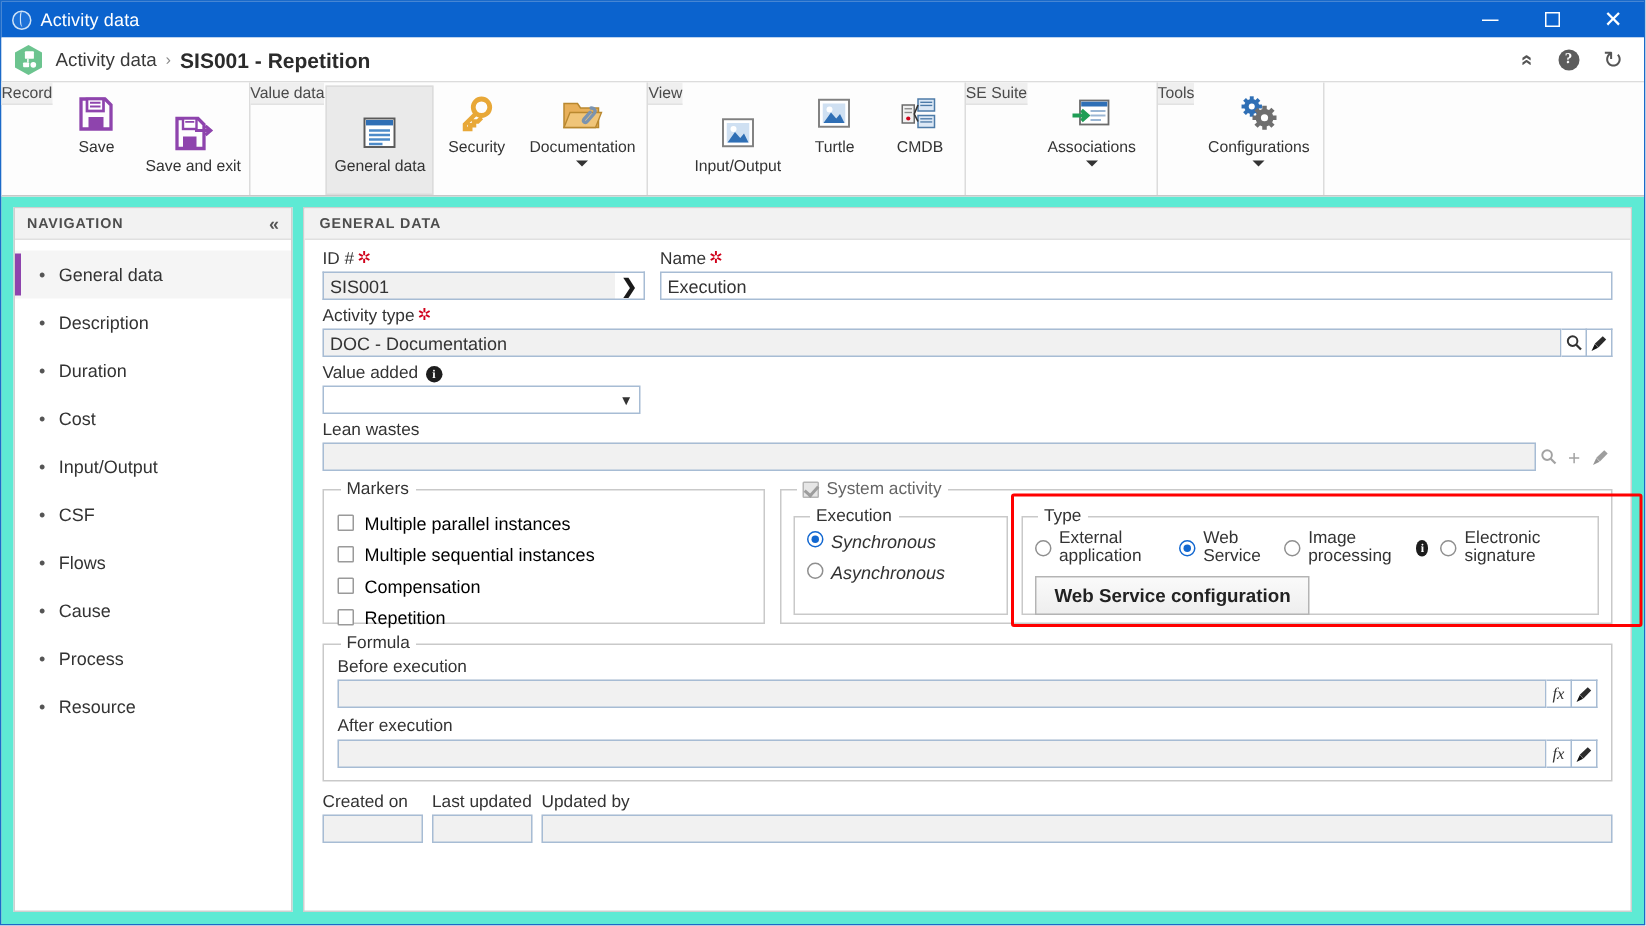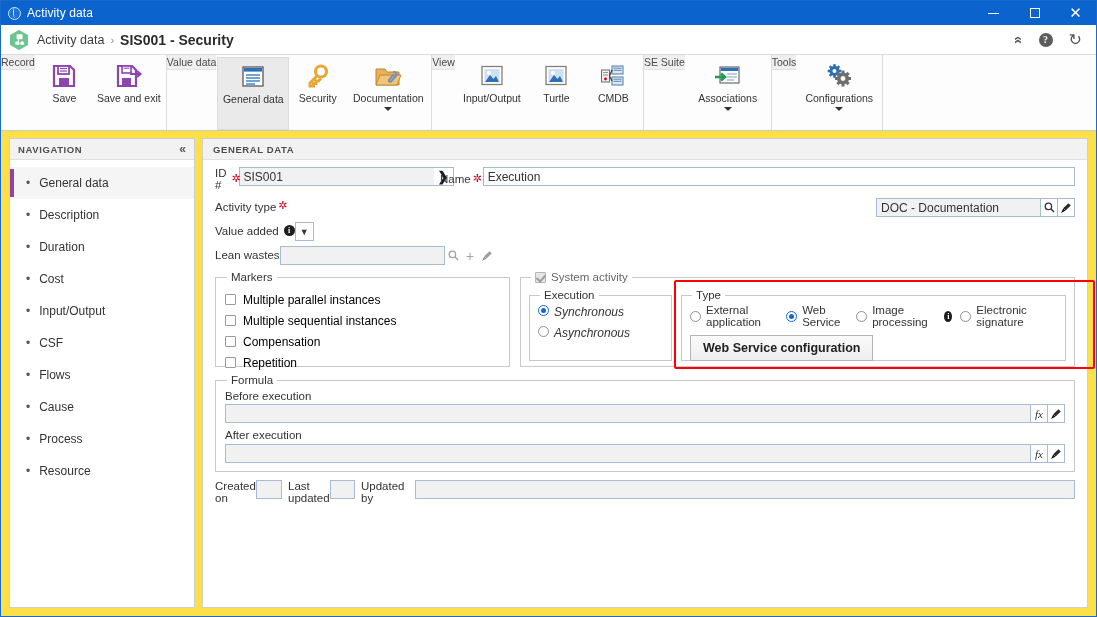--- a/index.html
+++ b/index.html
@@ -93,27 +93,27 @@
     padding-top: 5px; cursor: default;
   }
   .rbtn.active { background: #eaeaea; border: 1px solid #dcdcdc; }
   .rbtn .ic { height: 28px; display: flex; align-items: center; justify-content: center;}
   .rbtn .lb { font-size: 10.5px; color: #333; margin-top: 3px; text-align: center; line-height: 11px;}
   .rbtn .caret {
     width: 0; height: 0; border-left: 4px solid transparent;
     border-right: 4px solid transparent; border-top: 4px solid #333;
     margin-top: 3px;
   }
-  .rbtn.wide { width: 72px; }
+  .rbtn.wide { width: 72px; justify-content: center; }
   .rbtn.xwide { width: 84px; }
 
   
   .body {
     flex: 1; display: flex; padding: 7px 8px 8px 8px; gap: 7px;
-    background: #fde047; min-height: 0;
+    background: #5eead4; min-height: 0;
   }
   .nav {
     width: 186px; background: #fff; border: 1px solid #cfcfcf;
     display: flex; flex-direction: column;
   }
   .nav-head {
     height: 21px; background: #f2f2f2; border-bottom: 1px solid #e0e0e0;
     display: flex; align-items: center; padding: 0 8px;
   }
   .nav-head .t { font-size: 9.5px; font-weight: bold; letter-spacing: .6px; color: #4d4d4d;}
@@ -156,21 +156,21 @@
     align-items:center; justify-content:center; margin-left:5px;
     font-family:"Liberation Serif", serif;
   }
   .inp {
     height: 19px; border: 1px solid #a7bcd4; background: #fff;
     font-size: 12px; color: #333; padding: 0 4px; line-height: 17px;
     font-family: "Liberation Sans", sans-serif;
   }
   .inp.ro { background: #f1f1f1; }
   .row { display: flex; }
-  .fld { display: flex; }
+  .fld { display: flex; flex-direction: column; }
 
   .btn-arrow {
     width: 20px; height: 19px; border: 1px solid #a7bcd4; border-left: none;
     background: #fff; display: flex; align-items: center; justify-content: center;
     font-weight: bold; font-size: 13px; color: #1a1a1a;
   }
   .icbtn {
     width: 17px; height: 19px; display: flex; align-items: center;
     justify-content: center; background: #fff; border: 1px solid #a7bcd4;
     border-left: none;
@@ -256,21 +256,21 @@
       <svg width="20" height="22" viewBox="0 0 20 22">
         <polygon points="10,1 19,6 19,16 10,21 1,16 1,6" fill="#6cc48f"></polygon>
         <rect x="7.6" y="5.2" width="6" height="5" fill="#fff" rx="0.6"></rect>
         <rect x="6.4" y="12.6" width="4" height="3.2" fill="#fff" rx="0.6"></rect>
         <circle cx="13.2" cy="14.2" r="1.9" fill="#fff"></circle>
         <path d="M9.6 10.2 L9.6 12.6" stroke="#fff" stroke-width="1"></path>
       </svg>
     </div>
     <div class="bc-item">Activity data</div>
     <div class="bc-sep">›</div>
-    <div class="bc-title">SIS001 - Security</div>
+    <div class="bc-title">SIS001 - Repetition</div>
     <div class="bc-right">
       <div class="bc-ic" style="font-size:14px;font-weight:bold;transform:rotate(90deg)">«</div>
       <div class="help-circ">?</div>
       <div class="bc-ic" style="font-size:16px">↻</div>
     </div>
   </div>
 
   <div class="ribbon">
 
     <div class="rgroup">

